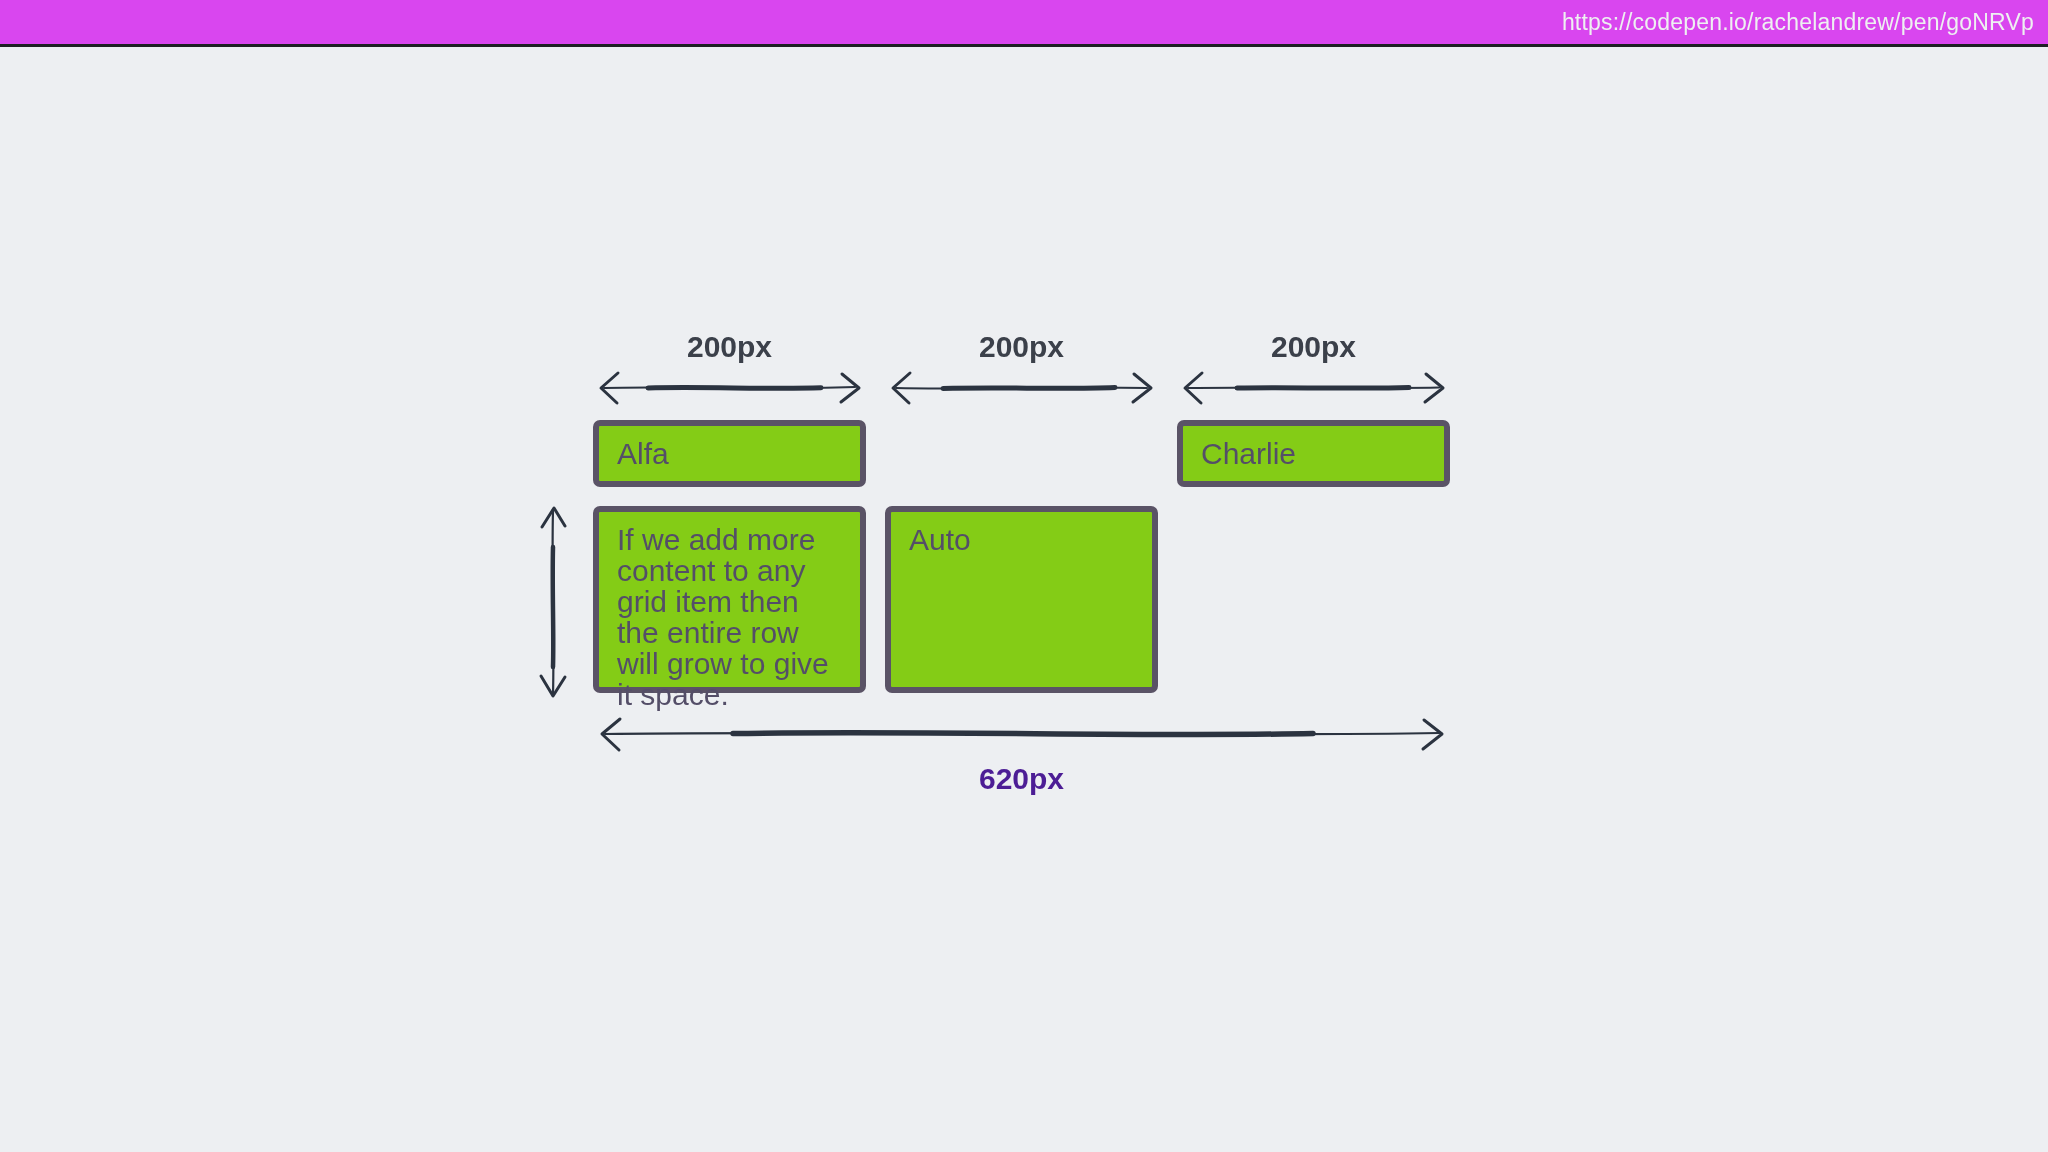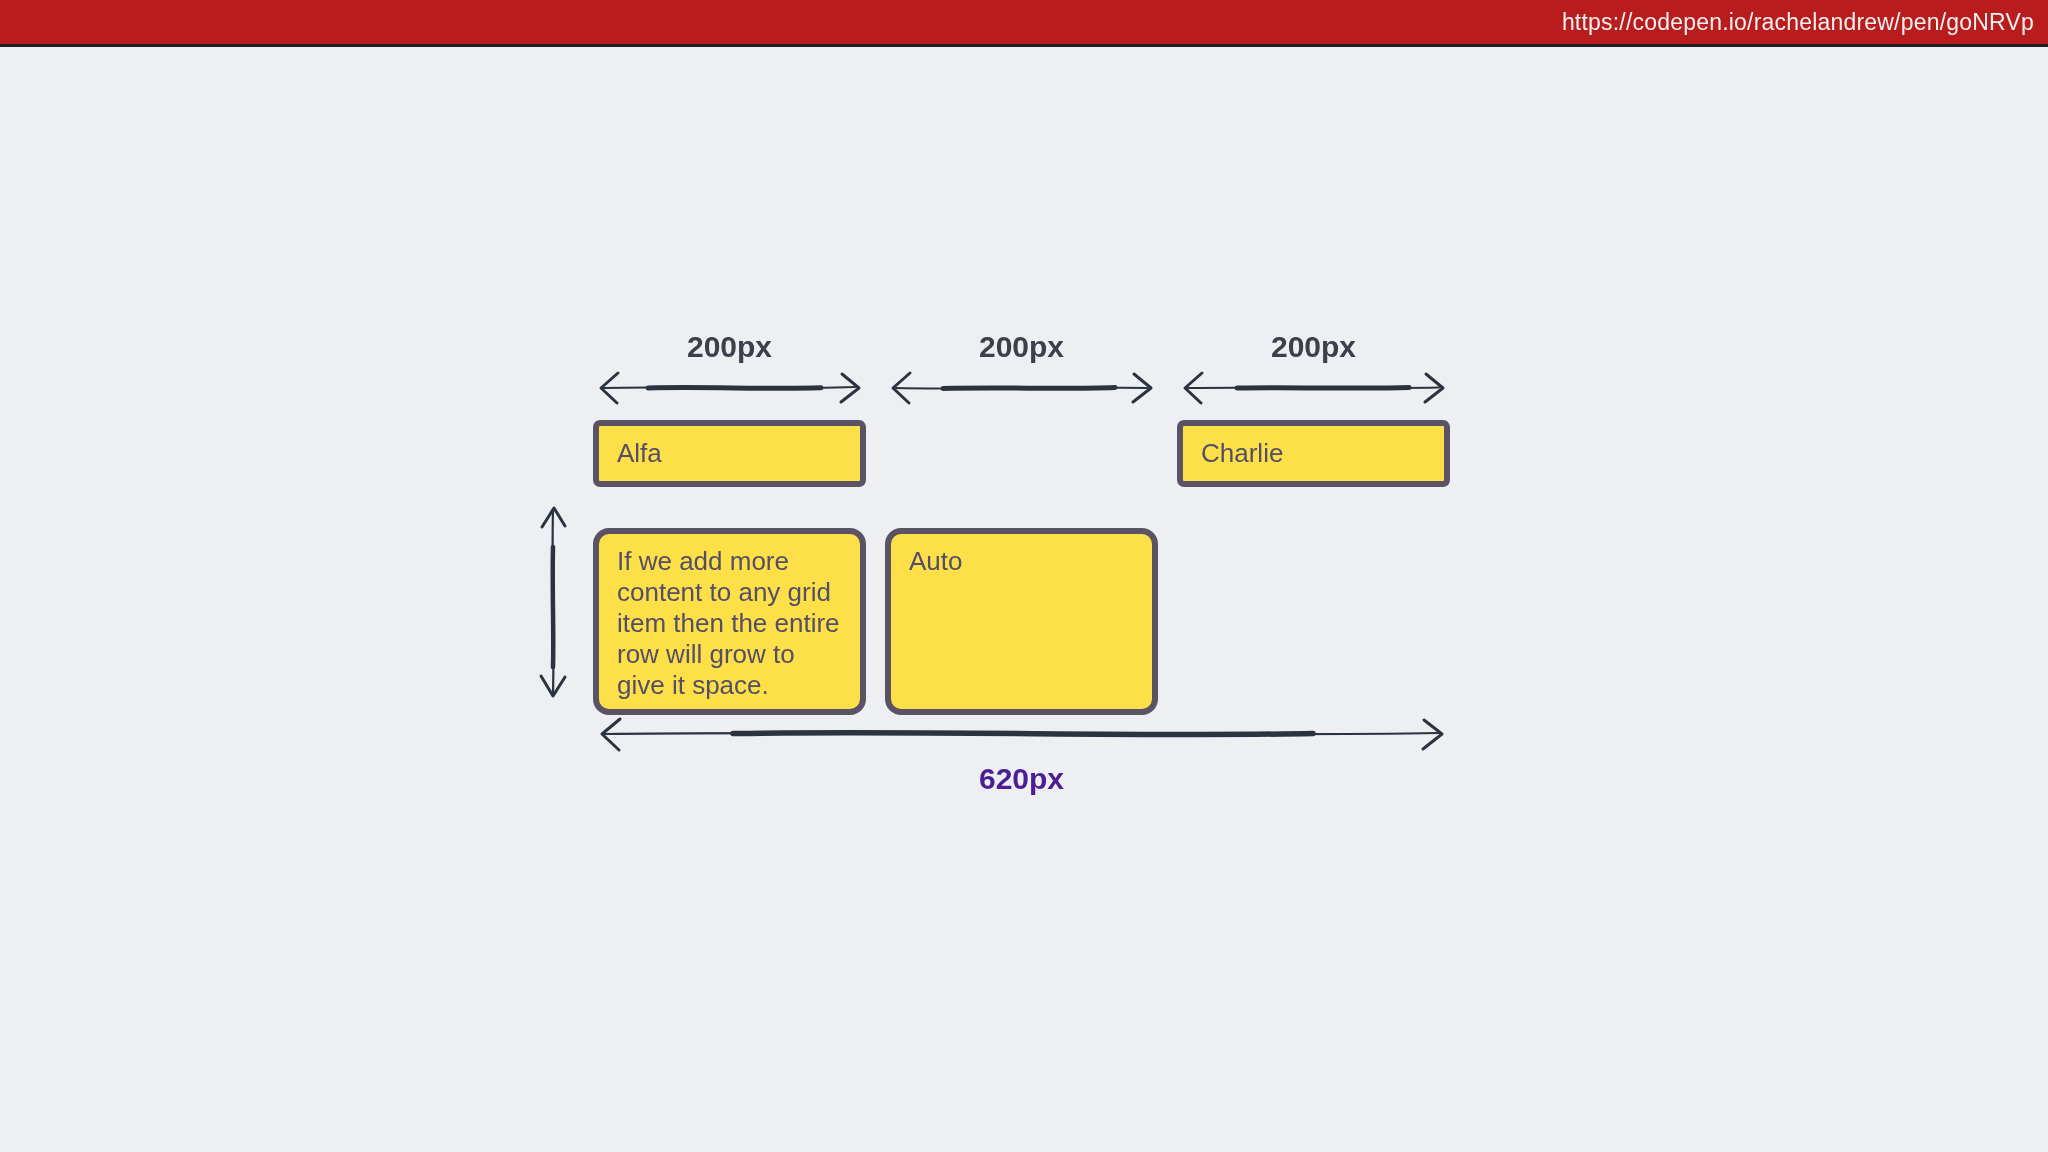--- a/index.html
+++ b/index.html
@@ -16,21 +16,21 @@
     width: 2048px;
     height: 1152px;
     background: #edeff2;
   }
   
   .topbar {
     position: absolute;
     left: 0; top: 0;
     width: 100%;
     height: 44px;
-    background: #b91c1c;
+    background: #d946ef;
     border-bottom: 3px solid #1e2024;
     display: flex;
     align-items: center;
     justify-content: flex-end;
   }
   .topbar .url {
     color: #eef0f1;
     font-size: 23px;
     padding-right: 14px;
     letter-spacing: 0.2px;
@@ -55,30 +55,30 @@
     height: 44px;
   }
   .h-arrow.c1 { left: 593px; }
   .h-arrow.c2 { left: 885px; }
   .h-arrow.c3 { left: 1177px; }
   
   .gbox {
     position: absolute;
     width: 273px;
     box-sizing: border-box;
-    background: #fde047;
+    background: #84cc16;
     border: 6px solid #5a5366;
     border-radius: 7px;
     padding: 12px 18px;
-    font-size: 26px;
+    font-size: 30px;
     line-height: 31px;
     color: #544e68;
   }
   .row1 { top: 420px; height: 67px; }
-  .row2 { top: 528px; height: 187px; border-radius: 16px; }
+  .row2 { top: 506px; height: 187px; }
   .gcol1 { left: 593px; }
   .gcol2 { left: 885px; }
   .gcol3 { left: 1177px; }
   
   .row-note {
     position: absolute;
     left: 225px;
     top: 547px;
     width: 310px;
     text-align: center;

